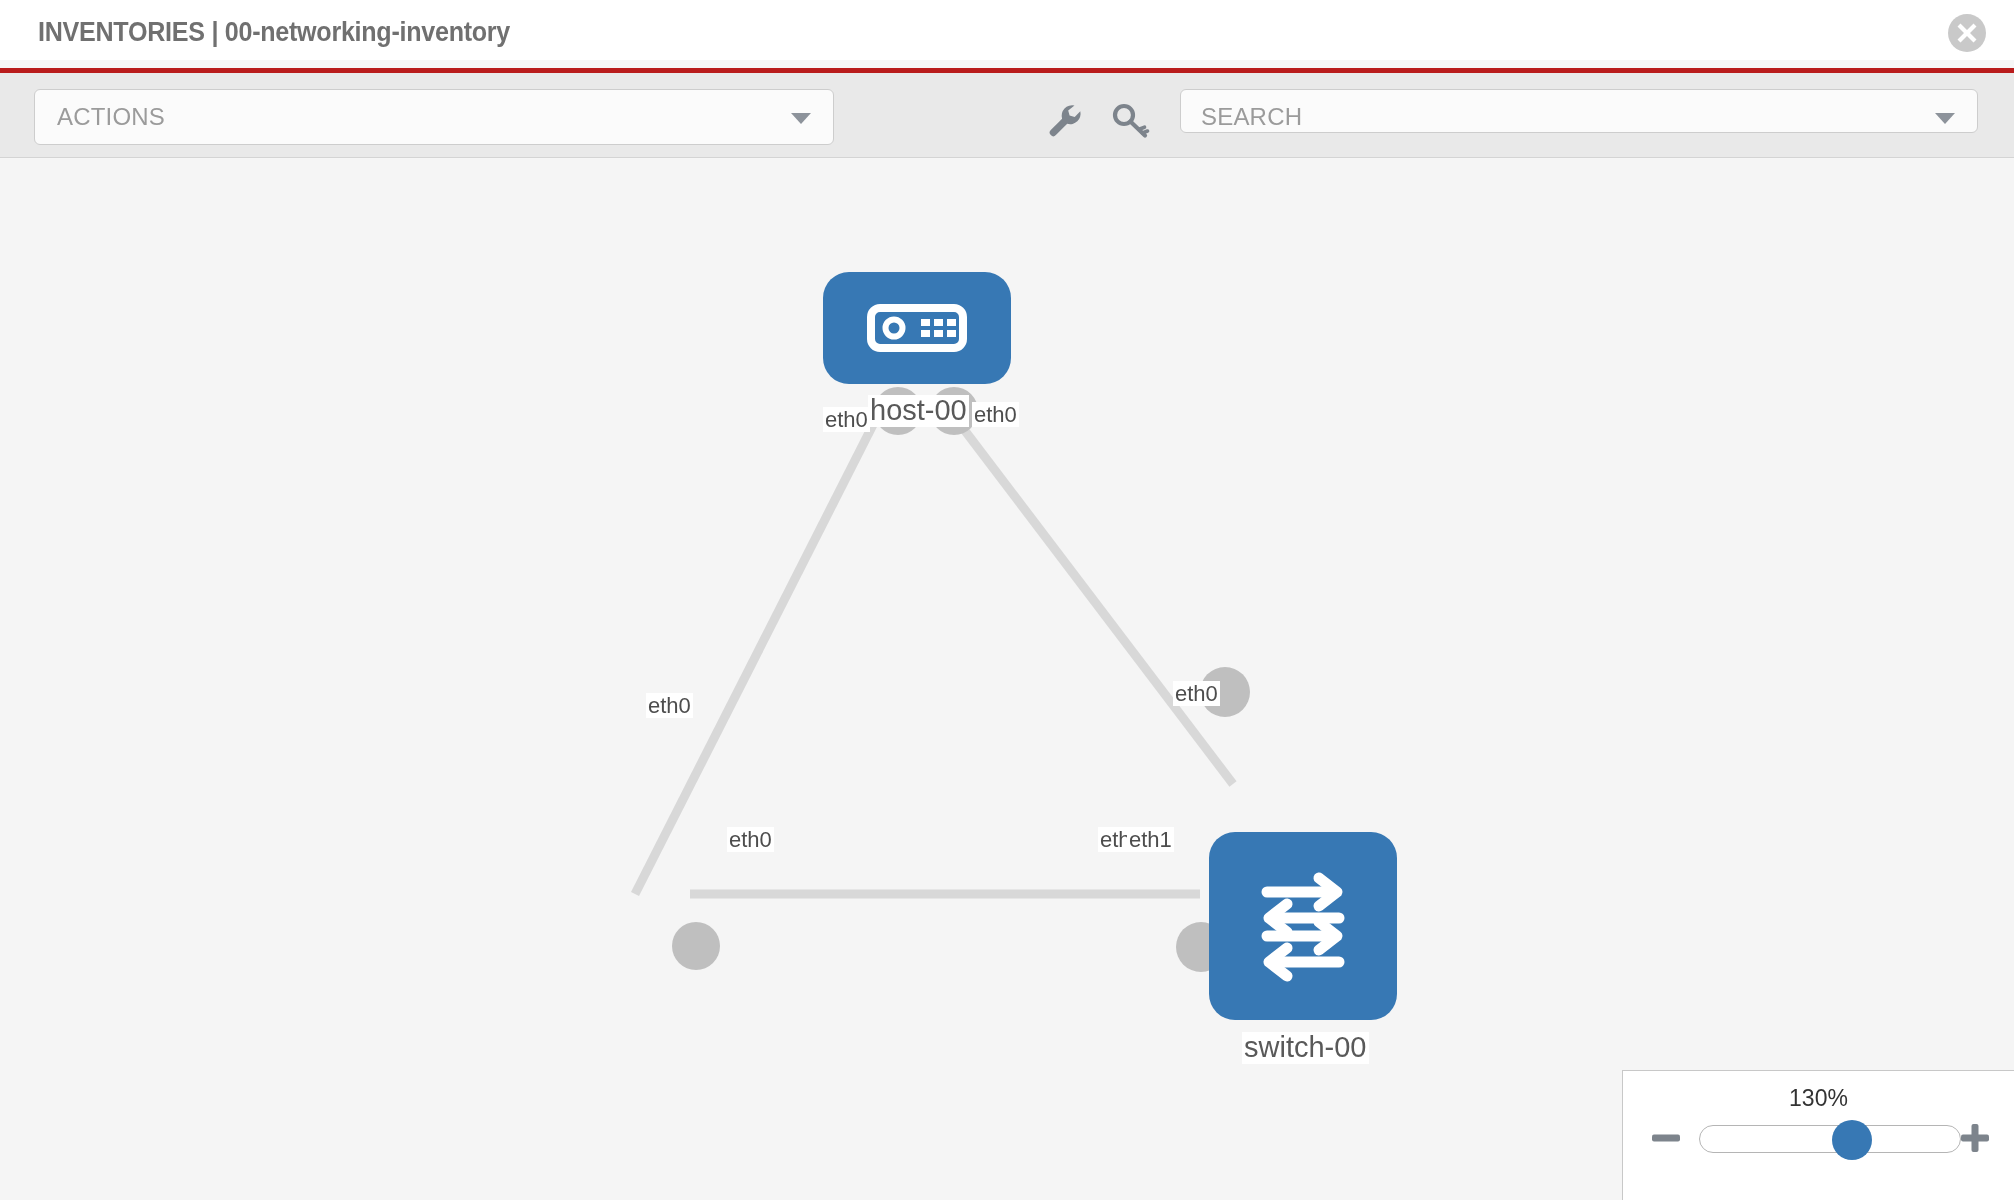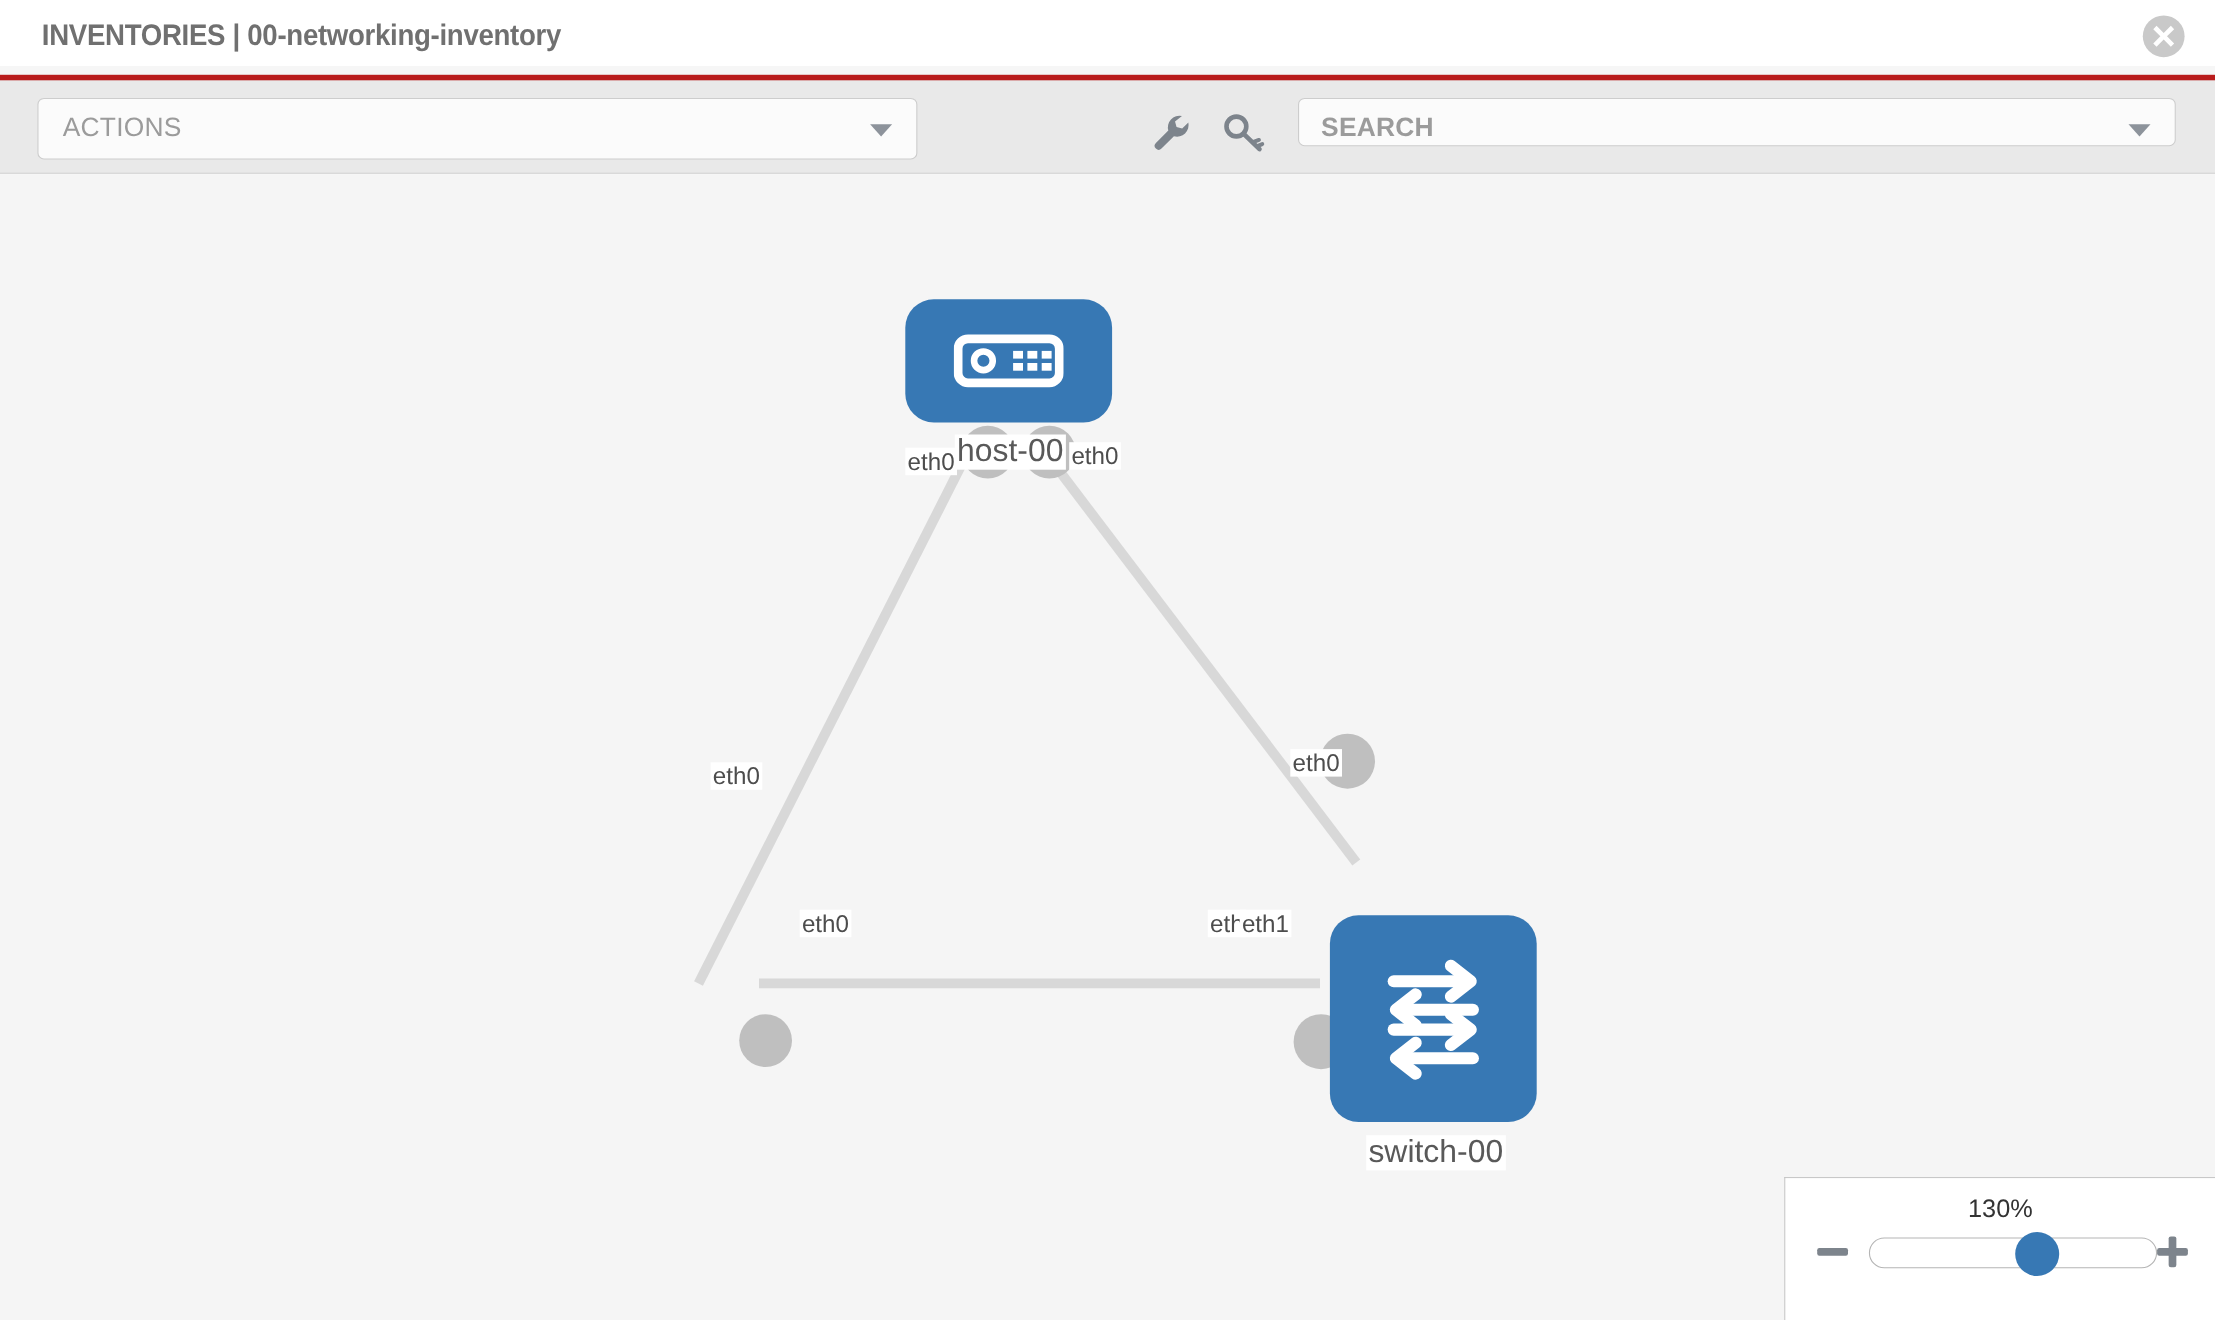--- a/index.html
+++ b/index.html
@@ -64,21 +64,20 @@
   }
   .tool-icon.wrench { left: 1043px; }
   .tool-icon.key    { left: 1110px; }
   .search-field {
     position: absolute; left: 1180px; top: 16px;
     width: 798px; height: 44px;
     background: #fbfbfb;
     border: 1px solid #cdcdcd;
     border-radius: 6px;
     cursor: text;
-    font-weight: bold;
   }
   .search-field .ph {
     position: absolute; left: 20px; top: 13px;
     font-size: 24px; color: #9b9b9b; letter-spacing: 0.2px;
     font-family: "Liberation Sans Narrow", "Liberation Sans", sans-serif;
   }
 
   
   .canvas {
     position: absolute; left: 0; top: 159px;

